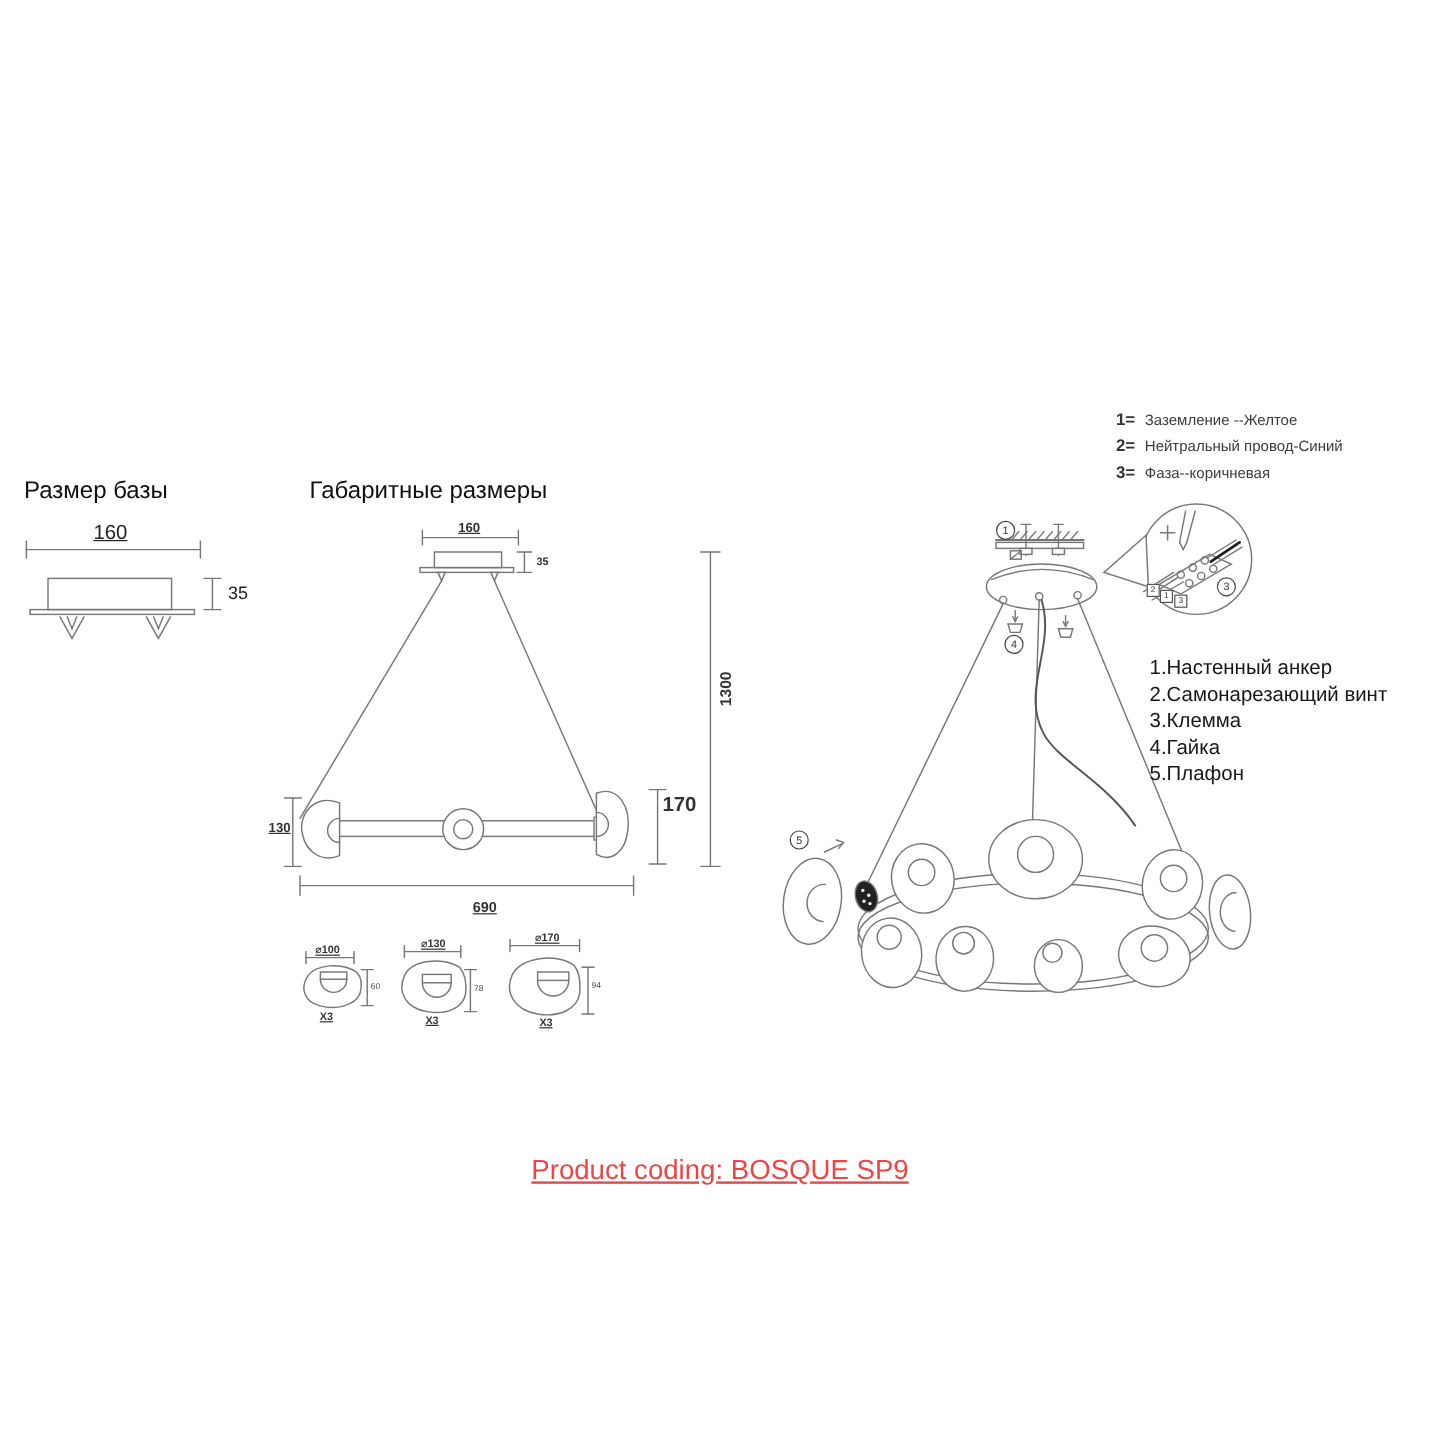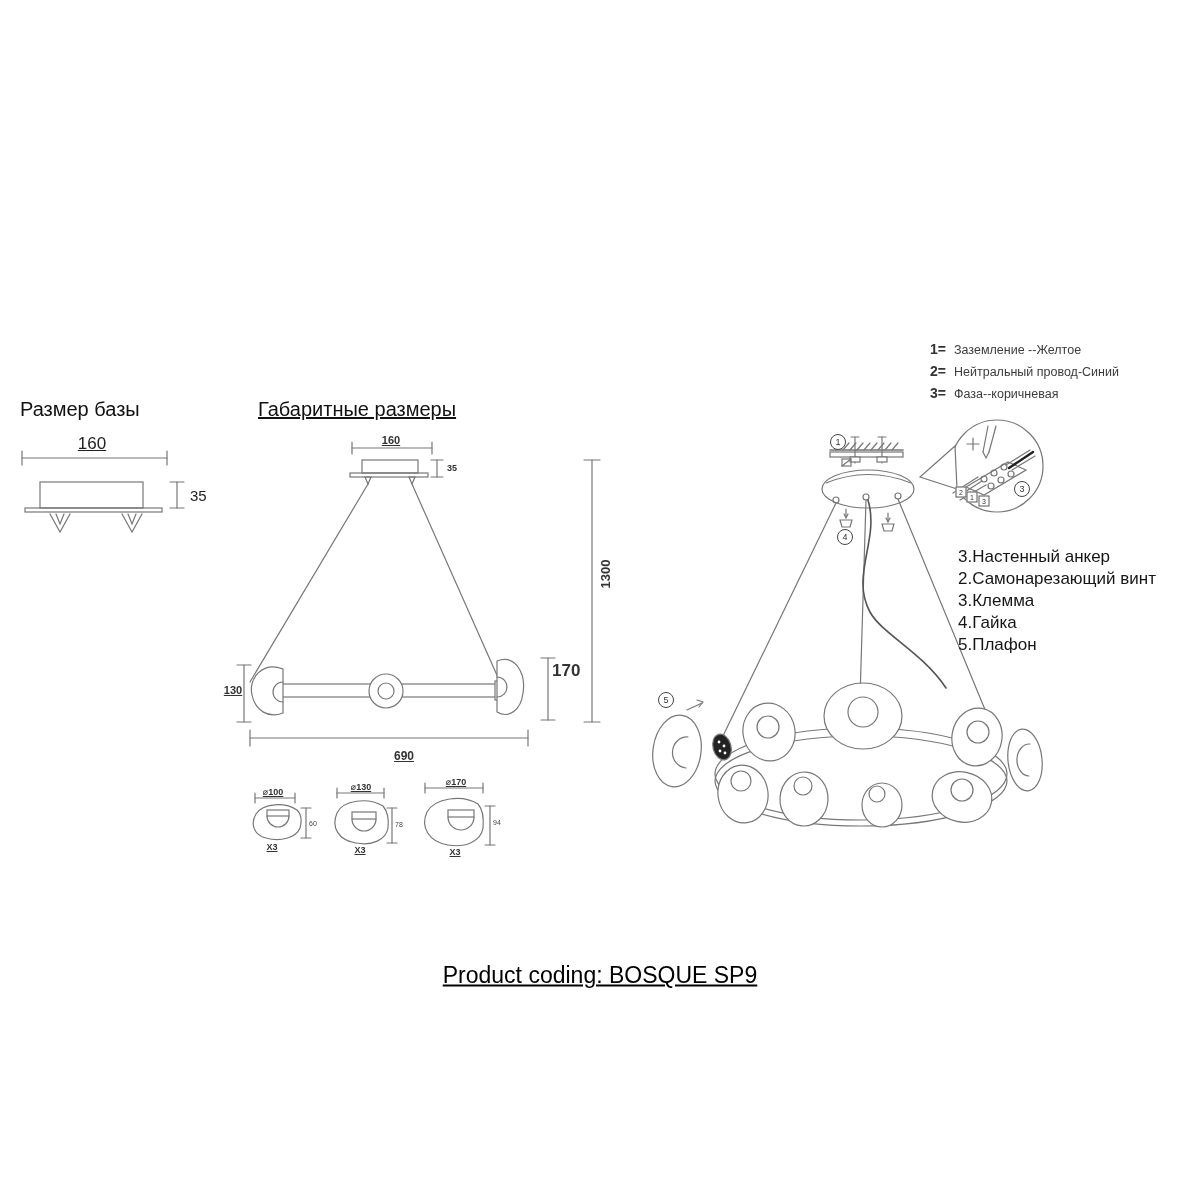--- a/index.html
+++ b/index.html
@@ -14,21 +14,21 @@
   .section{font-size:20px;color:#111;}
   .legend-row{position:absolute;display:flex;align-items:baseline;color:#3c3c3c;}
   .legend-num{font-size:14px;font-weight:bold;width:24px;color:#333;}
   .legend-text{font-size:12.5px;}
   .parts{position:absolute;left:958px;top:546px;font-size:17px;line-height:22px;color:#161616;}
   .callout{position:absolute;width:14px;height:14px;border:1px solid #444;border-radius:50%;
            display:flex;align-items:center;justify-content:center;font-size:9px;color:#333;
            transform:translate(-50%,-50%);background:#fff;}
   .tag{position:absolute;width:9px;height:9px;border:1px solid #555;display:flex;align-items:center;
        justify-content:center;font-size:7px;color:#333;transform:translate(-50%,-50%);background:#fff;}
-  .footer{font-size:23px;color:#000000;}
+  .footer{font-size:23px;color:#ef4444;}
   svg{position:absolute;left:0;top:0;}
 </style>
 </head>
 <body>
 
 <div id="page">
 
   <svg width="1200" height="1200" viewBox="0 0 1200 1200">
     <g stroke="#777" stroke-width="1.2" fill="none" stroke-linecap="round">
 
@@ -226,21 +226,21 @@
           <circle cx="724" cy="746" r="1.4" fill="#fff" stroke="none"></circle>
           <circle cx="720" cy="751" r="1.4" fill="#fff" stroke="none"></circle>
           <circle cx="725" cy="753" r="1.4" fill="#fff" stroke="none"></circle>
         </g>
       </g>
     </g>
   </svg>
 
 
   <div class="lbl section" style="left:20px;top:398px;">Размер базы</div>
-  <div class="lbl section" style="left:258px;top:398px;text-decoration:underline;">Габаритные размеры</div>
+  <div class="lbl section" style="left:258px;top:398px;">Габаритные размеры</div>
 
   <div class="lbl ctr" style="left:92px;top:444px;font-size:17px;">160</div>
   <div class="lbl vctr" style="left:190px;top:495px;font-size:15px;">35</div>
 
   <div class="lbl ctr dim" style="left:391px;top:440px;font-size:11px;">160</div>
   <div class="lbl vctr dim" style="left:447px;top:468px;font-size:9px;">35</div>
   <div class="lbl ctr dim" style="left:233px;top:690px;font-size:11px;text-align:right;">130</div>
   <div class="lbl vctr dim" style="left:552px;top:671px;font-size:17px;">170</div>
   <div class="lbl rot dim" style="left:605px;top:574px;font-size:13px;">1300</div>
   <div class="lbl ctr dim" style="left:404px;top:756px;font-size:12px;">690</div>
@@ -264,21 +264,21 @@
   <div class="legend-row" style="left:930px;top:363px;">
     <span class="legend-num">2=</span>
     <span class="legend-text">Нейтральный провод-Синий</span>
   </div>
   <div class="legend-row" style="left:930px;top:385px;">
     <span class="legend-num">3=</span>
     <span class="legend-text">Фаза--коричневая</span>
   </div>
 
   <div class="parts">
-    <div>3.Настенный анкер</div>
+    <div>1.Настенный анкер</div>
     <div>2.Самонарезающий винт</div>
     <div>3.Клемма</div>
     <div>4.Гайка</div>
     <div>5.Плафон</div>
   </div>
 
   <span class="callout" style="left:838px;top:442px;">1</span>
   <span class="callout" style="left:845px;top:537px;">4</span>
   <span class="callout" style="left:666px;top:700px;">5</span>
   <span class="callout" style="left:1022px;top:489px;">3</span>

